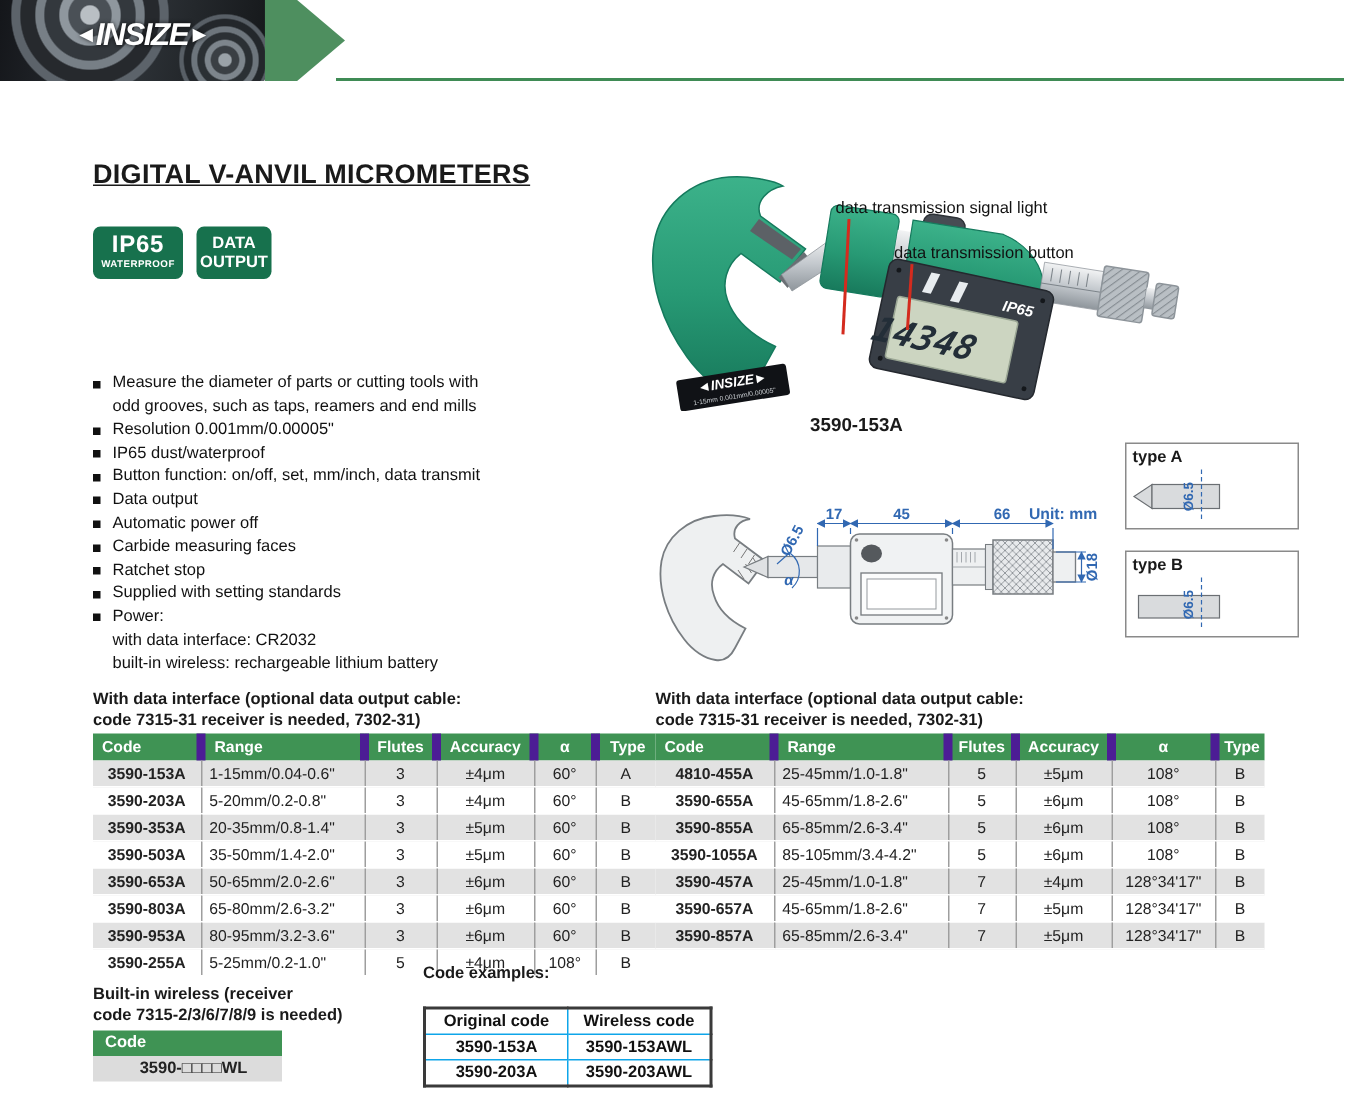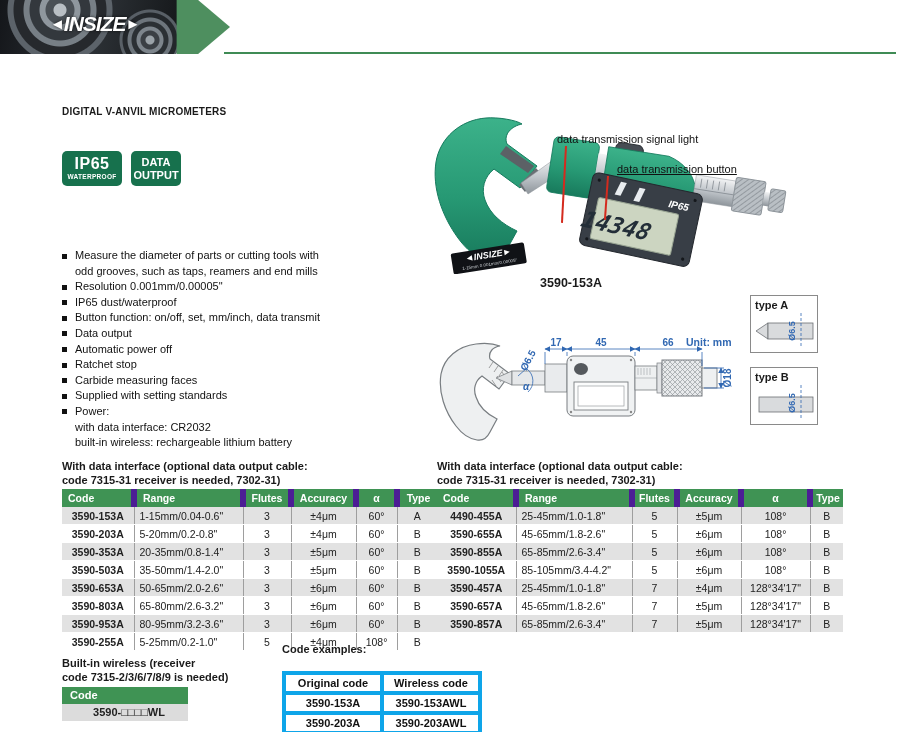--- a/index.html
+++ b/index.html
@@ -13,46 +13,46 @@
       linear-gradient(100deg,#14161a 0%,#2e3338 45%,#101214 100%);
     clip-path:polygon(0 0,196px 0,176px 54px,0 54px);}
   .hdr-logo{position:absolute;left:50px;top:12px;font-style:italic;font-weight:bold;
     font-size:21px;color:#fff;letter-spacing:-1px;white-space:nowrap;
     text-shadow:0 0 3px rgba(0,0,0,.8);}
   .hdr-logo .arr{font-size:15px;font-style:normal;position:relative;top:-2px;}
   .hdr-chevron{position:absolute;left:172px;top:0;width:58px;height:54px;background:#4e8f5f;
     clip-path:polygon(8% 0,45% 0,100% 50%,45% 100%,8% 100%);}
   .hdr-line{position:absolute;left:224px;top:52px;width:672px;height:2px;background:#3f8b55;}
   
-  .page-title{position:absolute;left:62px;top:106px;font-size:10px;font-weight:bold;letter-spacing:.2px;}
+  .page-title{position:absolute;left:62px;top:106px;font-size:18px;font-weight:bold;letter-spacing:.2px;text-decoration:underline;}
   .badge{position:absolute;top:151px;height:35px;border-radius:5px;background:#17714d;color:#fff;
     display:flex;flex-direction:column;align-items:center;justify-content:center;line-height:1;}
   .badge-ip65{left:62px;width:60px;}
   .badge-data{left:131px;width:50px;}
   .badge-ip65 .b1{font-size:16px;font-weight:bold;letter-spacing:.5px;}
   .badge-ip65 .b2{font-size:6.5px;font-weight:bold;margin-top:2px;letter-spacing:.3px;}
   .badge-data .b1,.badge-data .b2{font-size:11px;font-weight:bold;margin:1px 0;}
   
   .features{position:absolute;left:62px;top:248px;width:372px;margin:0;padding:0;list-style:none;}
   .features li{position:relative;padding-left:13px;font-size:11px;line-height:15.6px;
     white-space:pre-line;color:#111;}
   .features li::before{content:'';position:absolute;left:0;top:5.5px;width:5px;height:5px;background:#111;}
   
   .product-svg{position:absolute;left:424px;top:112px;}
   .anno{position:absolute;font-size:11px;color:#111;white-space:nowrap;margin-left:26px;}
   .anno-1{left:531px;top:133px;}
-  .anno-2{left:591px;top:163px;text-decoration:underline;}
+  .anno-2{left:570px;top:163px;}
   .leader{position:absolute;width:1.6px;background:#d42b1e;transform-origin:top center;}
   .leader-1{left:565px;top:146px;height:77px;transform:rotate(3deg);}
   .leader-2{left:607px;top:176px;height:44px;transform:rotate(4deg);}
   .model-label{position:absolute;left:505px;top:276px;width:132px;text-align:center;
     font-size:12.5px;font-weight:bold;}
   
   .drawing-svg{position:absolute;left:430px;top:322px;}
-  .type-box{position:absolute;left:750px;width:66px;height:56px;border:1px solid #8a8a8a;background:#fff;}
+  .type-box{position:absolute;left:750px;width:66px;height:56px;border:1px solid #8a8a8a;background:#fff;padding-left:48px;}
   .type-a{top:295px;} .type-b{top:367px;}
   .type-label{position:absolute;left:4px;top:3px;font-size:11px;font-weight:bold;}
   .type-svg{position:absolute;left:0;top:16px;}
   
   .tbl-title{position:absolute;font-size:11px;font-weight:bold;line-height:13.5px;}
   .tt-left{left:62px;top:460px;} .tt-right{left:437px;top:460px;}
   .spec{position:absolute;top:489px;border-collapse:collapse;table-layout:fixed;font-size:10.5px;}
   .spec th{background:#3f9354;color:#fff;font-weight:bold;padding:2px 0;height:14px;
     border-left:6px solid #4c1d95;text-align:center;}
   .spec th:first-child{border-left:none;}
@@ -77,21 +77,21 @@
   .t-right th:nth-child(5),.t-right td:nth-child(5){width:63px;}
   .t-right th:nth-child(6),.t-right td:nth-child(6){width:30px;}
   
   .wl-title{position:absolute;left:62px;top:657px;font-size:11px;font-weight:bold;line-height:13.5px;}
   .wl-table{position:absolute;left:62px;top:687px;width:126px;font-size:11px;}
   .wl-head{background:#3f9354;color:#fff;font-weight:bold;padding:2px 0 2px 8px;height:13px;}
   .wl-row{background:#dcdcdc;font-weight:bold;padding:2px 0 2px 8px;height:13px;color:#222;text-align:center;}
   .ce-title{position:absolute;left:282px;top:643px;font-size:11px;font-weight:bold;}
   .t-codes{position:absolute;left:282px;top:671px;border-collapse:collapse;table-layout:fixed;
     font-size:11px;border:2px solid #3a3a3a;}
-  .t-codes th,.t-codes td{border:4px solid #0ea5e9;width:94px;height:13px;text-align:center;
+  .t-codes th,.t-codes td{border:1px solid #0ea5e9;width:94px;height:13px;text-align:center;
     font-weight:bold;padding:1.5px 0;background:#fff;color:#111;}
 </style>
 </head>
 <body>
 
 <div class="page">
 
   <div class="hdr-photo"></div>
   <div class="hdr-logo"><span class="arr">◄</span><span>INSIZE</span><span class="arr">►</span></div>
   <div class="hdr-chevron"></div>
@@ -108,22 +108,22 @@
   </div>
 
   <ul class="features">
       <li>Measure the diameter of parts or cutting tools with
 odd grooves, such as taps, reamers and end mills</li>
       <li>Resolution 0.001mm/0.00005"</li>
       <li>IP65 dust/waterproof</li>
       <li>Button function: on/off, set, mm/inch, data transmit</li>
       <li>Data output</li>
       <li>Automatic power off</li>
+      <li>Carbide measuring faces</li>
       <li>Ratchet stop</li>
-      <li>Carbide measuring faces</li>
       <li>Supplied with setting standards</li>
       <li>Power:
 with data interface: CR2032
 built-in wireless: rechargeable lithium battery</li>
     </ul>
 
   <svg class="product-svg" width="365" height="162" viewBox="0 0 365 162">
     <defs>
       <linearGradient id="grn" x1="0" y1="0" x2="0" y2="1">
         <stop offset="0" stop-color="#3cb28a"></stop>
@@ -373,21 +373,21 @@
           <th>Code</th>
           <th>Range</th>
           <th>Flutes</th>
           <th>Accuracy</th>
           <th>α</th>
           <th>Type</th>
         </tr>
       </thead>
       <tbody>
         <tr>
-          <td>4490-455A</td>
+          <td>4810-455A</td>
           <td>25-45mm/1.0-1.8"</td>
           <td>5</td>
           <td>±5μm</td>
           <td>108°</td>
           <td>B</td>
         </tr>
         <tr>
           <td>3590-655A</td>
           <td>45-65mm/1.8-2.6"</td>
           <td>5</td>

